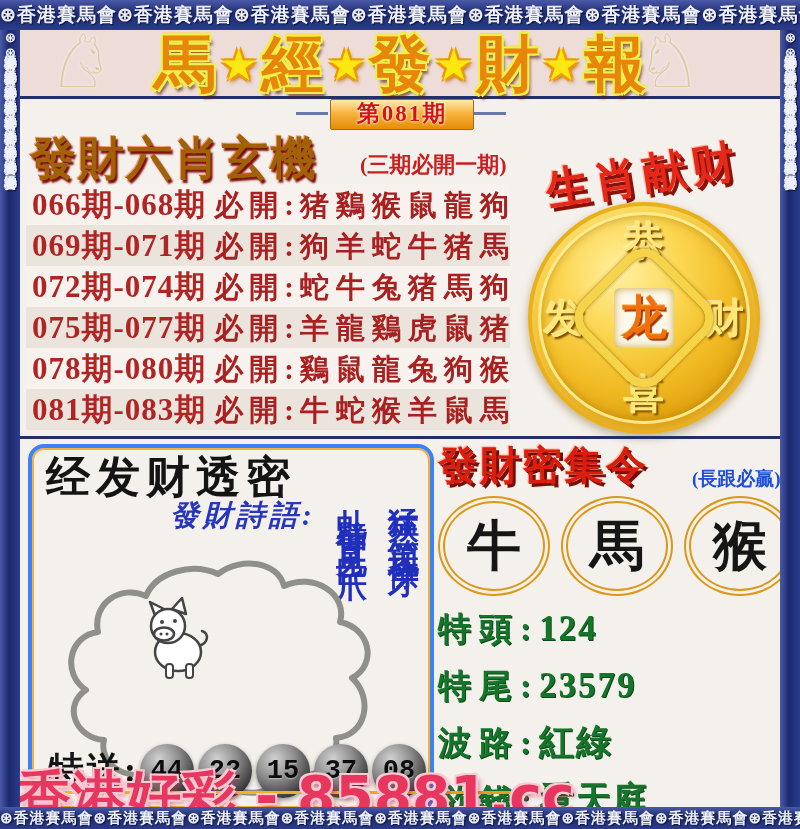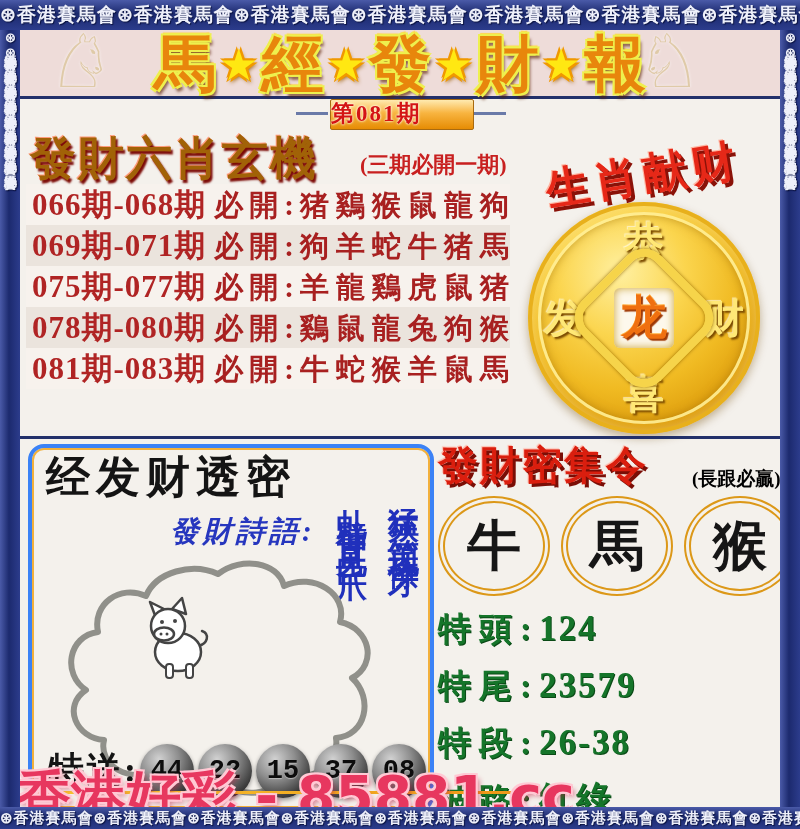--- a/index.html
+++ b/index.html
@@ -25,21 +25,21 @@
   .title-row{position:absolute;left:20px;top:28px;width:760px;height:72px;z-index:5;
              display:flex;align-items:center;justify-content:center;}
   .tc-big{font-family:"Liberation Serif",serif;font-weight:bold;font-size:62px;color:#e8860c;margin:0 1px;
           text-shadow:-2px -2px 0 #eef04e,2px -2px 0 #eef04e,-2px 2px 0 #eef04e,2px 2px 0 #eef04e,
                       3px 5px 3px rgba(90,30,0,.65),0 -3px 1px #ffd64a;}
   .tc-star{font-family:"DejaVu Sans",sans-serif;font-weight:bold;font-size:44px;color:#ffe812;margin:0 2px;
            text-shadow:-2px -2px 0 #f09800,2px -2px 0 #f09800,-2px 2px 0 #f09800,2px 2px 0 #f09800,2px 3px 4px #9a5a00;}
   .issue-bar{position:absolute;left:330px;top:99px;width:142px;height:29px;z-index:6;
              background:linear-gradient(180deg,#ffeab0 0%,#f8b440 45%,#e68c04 100%);
              border:1px solid #a86a10;border-radius:2px;
-             color:#d41414;font-weight:bold;font-size:23px;line-height:28px;letter-spacing:2px;
+             color:#d41414;font-weight:bold;font-size:23px;line-height:28px;text-align:center;letter-spacing:2px;
              text-shadow:0 0 2px #fff,0 0 3px #ffd;}
   .issue-line{position:absolute;top:112px;height:3px;background:#6a7aa8;z-index:4;}
   .il-l{left:296px;width:32px;} .il-r{left:474px;width:32px;}
   
   .hx-title{position:absolute;left:30px;top:128px;font-weight:bold;font-size:46px;letter-spacing:2px;
             color:#a16207;text-shadow:2px 3px 2px #7c0a06,-1px -1px 0 #ff9c7c;z-index:2;}
   .hx-sub{position:absolute;left:360px;top:150px;font-weight:bold;font-size:22px;color:#c82020;z-index:2;}
   .hx-rows{position:absolute;left:26px;top:184px;width:484px;z-index:1;}
   .hx-row{height:41px;line-height:41px;padding-left:6px;white-space:nowrap;}
   .hx-row:nth-child(odd){background:#f7f2ed;}
@@ -70,41 +70,41 @@
   .cc-top{left:50%;top:12px;transform:translateX(-50%);}
   .cc-bottom{left:50%;bottom:12px;transform:translateX(-50%);}
   .cc-left{left:16px;top:50%;transform:translateY(-50%);}
   .cc-right{right:16px;top:50%;transform:translateY(-50%);}
   .divider{position:absolute;left:20px;top:436px;width:760px;height:3px;background:#22306a;z-index:3;}
   
   .bl{position:absolute;left:28px;top:444px;width:398px;height:360px;z-index:2;
       border:4px solid #3b82f6;border-radius:16px;box-shadow:inset 0 0 0 2px #f2b03c;}
   .bl-title{position:absolute;left:14px;top:0px;font-family:"DejaVu Sans",sans-serif;font-weight:bold;
             font-size:44px;letter-spacing:6px;color:#141414;}
-  .poem-label{position:absolute;left:138px;top:64px;font-weight:bold;font-style:italic;font-size:29px;
+  .poem-label{position:absolute;left:138px;top:48px;font-weight:bold;font-style:italic;font-size:29px;
               color:#2636bE;letter-spacing:4px;text-align:center;}
   .poem-col{position:absolute;writing-mode:vertical-rl;text-orientation:upright;
             font-weight:bold;font-size:31px;color:#2030bc;letter-spacing:10px;top:36px;height:310px;}
   .poem-col1{left:350px;} .poem-col2{left:298px;}
   .blob-svg{position:absolute;left:18px;top:106px;}
   .pig-svg{position:absolute;left:104px;top:148px;}
   .tesong-label{position:absolute;left:16px;top:298px;font-weight:bold;font-size:36px;color:#141414;letter-spacing:2px;}
   .balls{position:absolute;left:108px;top:296px;display:flex;gap:4px;}
   .ball{width:54px;height:54px;border-radius:50%;flex:0 0 auto;
         background:radial-gradient(circle at 35% 28%,#d2d2d2 0%,#8e8e8e 38%,#3c3c3c 74%,#141414 100%);
         display:flex;align-items:center;justify-content:center;
         font-family:Liberation Mono, monospace;font-weight:bold;font-size:27px;color:#0c0c0c;
         text-shadow:0 1px 1px #b8b8b8;box-shadow:0 2px 4px rgba(0,0,0,.4);}
   .gold-line{position:absolute;left:30px;top:791px;width:486px;height:3px;z-index:3;
              background:linear-gradient(90deg,#f8c832,#ee9818);}
   
   .br{position:absolute;left:436px;top:444px;width:342px;height:361px;z-index:2;}
   .br-title{position:absolute;left:2px;top:-6px;font-weight:bold;font-size:40px;letter-spacing:2px;
             color:#da1e0e;text-shadow:3px 3px 0 #7a0e06,-1px -1px 1px #ffb0a0;}
-  .br-sub{position:absolute;left:256px;top:22px;font-weight:bold;font-size:19px;color:#000000;white-space:nowrap;}
+  .br-sub{position:absolute;left:256px;top:22px;font-weight:bold;font-size:19px;color:#1d4ed8;white-space:nowrap;}
   .seals{position:absolute;left:2px;top:52px;display:flex;gap:11px;}
   .seal{width:98px;height:86px;border:7px double #dc9818;border-radius:50%;flex:0 0 auto;
         display:flex;align-items:center;justify-content:center;
         font-weight:bold;font-size:54px;color:#161616;}
   .g-lines{position:absolute;left:2px;top:148px;}
   .g-line{height:41px;line-height:41px;white-space:nowrap;margin-top:16px;}
   .g-label{font-weight:bold;font-size:33px;color:#15752a;letter-spacing:8px;
            text-shadow:1px 1px 0 #0a4a16;}
   .g-value{font-weight:bold;font-size:35px;color:#15752a;letter-spacing:2px;
            text-shadow:1px 1px 0 #0a4a16;}
@@ -141,20 +141,21 @@
     </div>
   <div class="issue-line il-l"></div>
   <div class="issue-line il-r"></div>
   <div class="issue-bar">第081期</div>
 
   <div class="hx-title">發財六肖玄機</div>
   <div class="hx-sub">(三期必開一期)</div>
   <div class="hx-rows" id="hx-rows">
       <div class="hx-row"><span class="hx-range">066期-068期</span><span class="hx-verb">必開:</span><span class="hx-animals">猪鷄猴鼠龍狗</span></div>
       <div class="hx-row"><span class="hx-range">069期-071期</span><span class="hx-verb">必開:</span><span class="hx-animals">狗羊蛇牛猪馬</span></div>
+      <div class="hx-row"><span class="hx-range">072期-074期</span><span class="hx-verb">必開:</span><span class="hx-animals">蛇牛兔猪馬狗</span></div>
       <div class="hx-row"><span class="hx-range">075期-077期</span><span class="hx-verb">必開:</span><span class="hx-animals">羊龍鷄虎鼠猪</span></div>
       <div class="hx-row"><span class="hx-range">078期-080期</span><span class="hx-verb">必開:</span><span class="hx-animals">鷄鼠龍兔狗猴</span></div>
       <div class="hx-row"><span class="hx-range">081期-083期</span><span class="hx-verb">必開:</span><span class="hx-animals">牛蛇猴羊鼠馬</span></div>
     </div>
 
   <div class="sx-title">生肖献财</div>
   <div class="coin">
     <div class="coin-ring"></div>
     <div class="coin-char cc-top">恭</div>
     <div class="coin-char cc-left">发</div>
@@ -214,20 +215,19 @@
     <div class="br-title">發財密集令</div>
     <div class="br-sub">(長跟必贏)</div>
     <div class="seals" id="seals">
         <div class="seal">牛</div>
         <div class="seal">馬</div>
         <div class="seal">猴</div>
       </div>
     <div class="g-lines" id="g-lines">
         <div class="g-line"><span class="g-label">特頭:</span><span class="g-value">124</span></div>
         <div class="g-line"><span class="g-label">特尾:</span><span class="g-value">23579</span></div>
-        <div class="g-line"><span class="g-label">特段:</span><span class="g-value">26-38</span></div>
         <div class="g-line"><span class="g-label">波路:</span><span class="g-value">紅綠</span></div>
         <div class="g-line"><span class="g-label">欲錢:</span><span class="g-value">看天庭</span></div>
       </div>
   </div>
 
   <div class="watermark">香港好彩 - 85881.cc</div>
 </div>
 
 </body></html>

